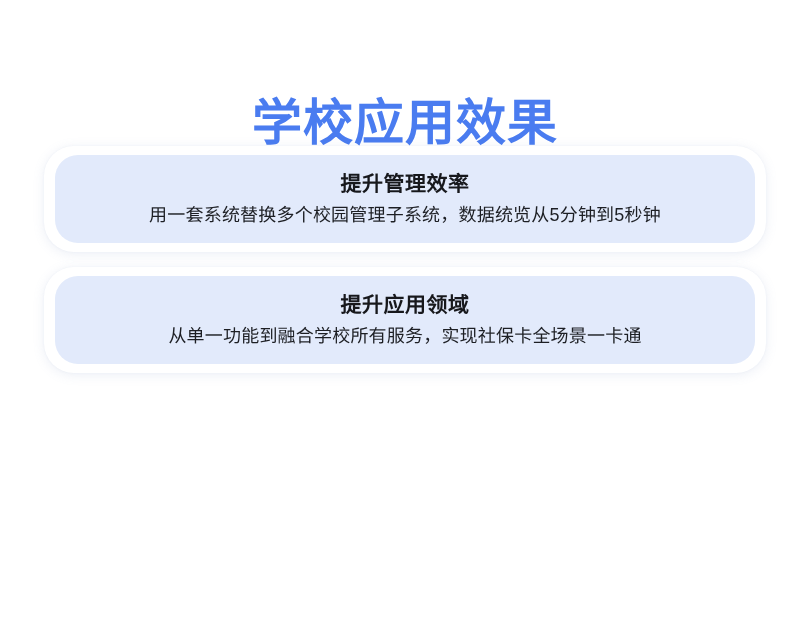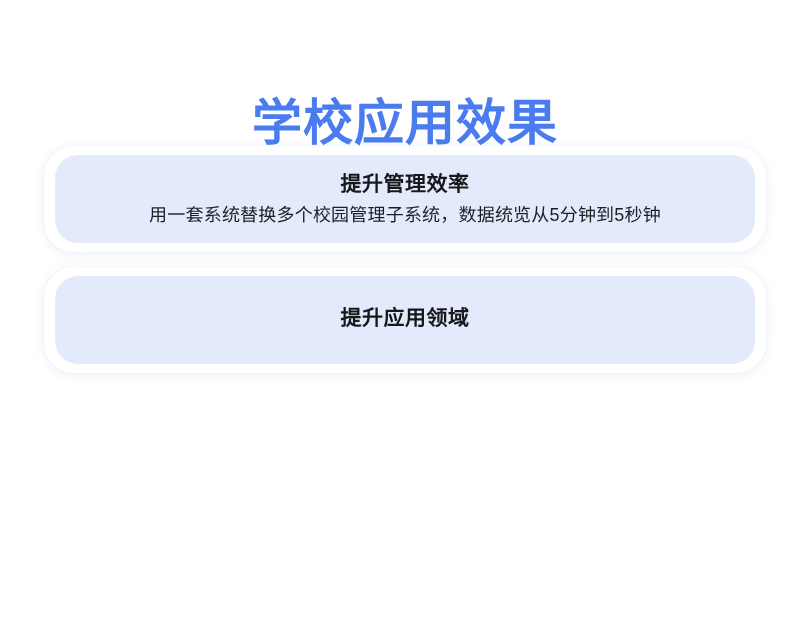--- a/index.html
+++ b/index.html
@@ -110,17 +110,18 @@
       <div class="card-inner">
         <div class="card-heading">提升管理效率</div>
         <div class="card-body">用一套系统替换多个校园管理子系统，数据统览从5分钟到5秒钟</div>
       </div>
     </div>
 
 
     <div class="card-outer">
       <div class="card-inner">
         <div class="card-heading">提升应用领域</div>
+        <div class="card-body">从单一功能到融合学校所有服务，实现社保卡全场景一卡通</div>
       </div>
     </div>
 
   </div>
 </div>
 
 </body></html>

